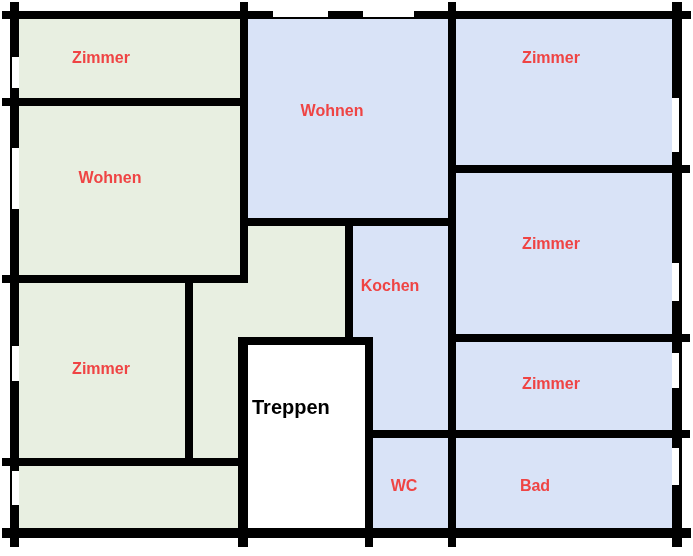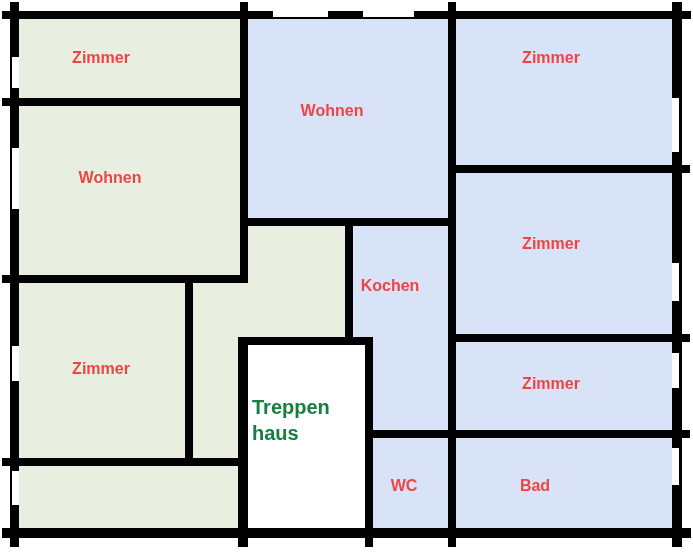--- a/index.html
+++ b/index.html
@@ -11,21 +11,21 @@
   .green{background:var(--c-left,#e8efe1);}
   .blue{background:var(--c-right,#d9e3f7);}
   .stairs{background:var(--c-stair,#ffffff);}
   .wall{position:absolute;background:var(--c-wall,#000000);}
   .window{position:absolute;background:#ffffff;}
   .label{
     position:absolute;transform:translate(-50%,-50%);
     font-weight:bold;font-size:16px;color:#ef4444;white-space:nowrap;
   }
   .label-block{
-    position:absolute;font-weight:bold;font-size:20px;line-height:26px;color:#15803d;
+    position:absolute;font-weight:bold;font-size:20px;line-height:26px;color:#000000;
   }
   .label-block span{display:block;}
 </style>
 </head>
 <body>
 
 <div class="plan">
 
   <div class="room green" style="left:19px;top:19px;width:221px;height:79px;"></div>
   <div class="room green" style="left:19px;top:106px;width:221px;height:169px;"></div>
@@ -92,16 +92,15 @@
   <span class="label" style="left:332px;top:111px;">Wohnen</span>
   <span class="label" style="left:390px;top:286px;">Kochen</span>
   <span class="label" style="left:551px;top:58px;">Zimmer</span>
   <span class="label" style="left:551px;top:244px;">Zimmer</span>
   <span class="label" style="left:551px;top:384px;">Zimmer</span>
   <span class="label" style="left:404px;top:486px;">WC</span>
   <span class="label" style="left:535px;top:486px;">Bad</span>
 
   <div class="label-block" style="left:252px;top:394px;">
     <span>Treppen</span>
-    <span>haus</span>
   </div>
 
 </div>
 
 </body></html>

